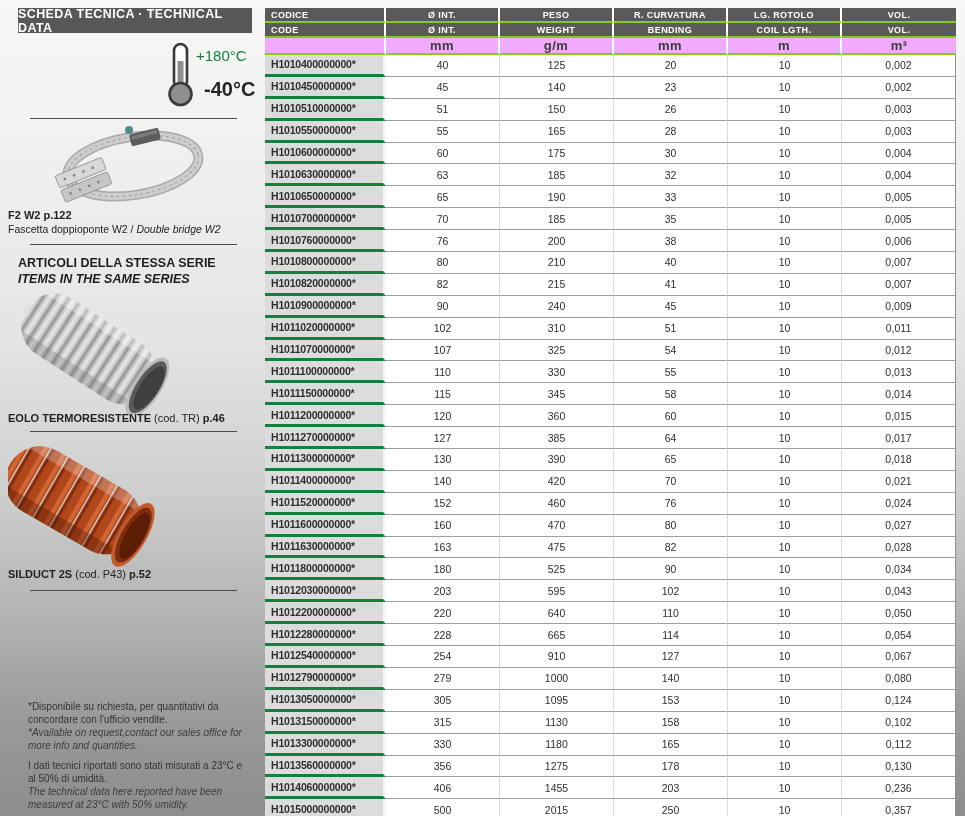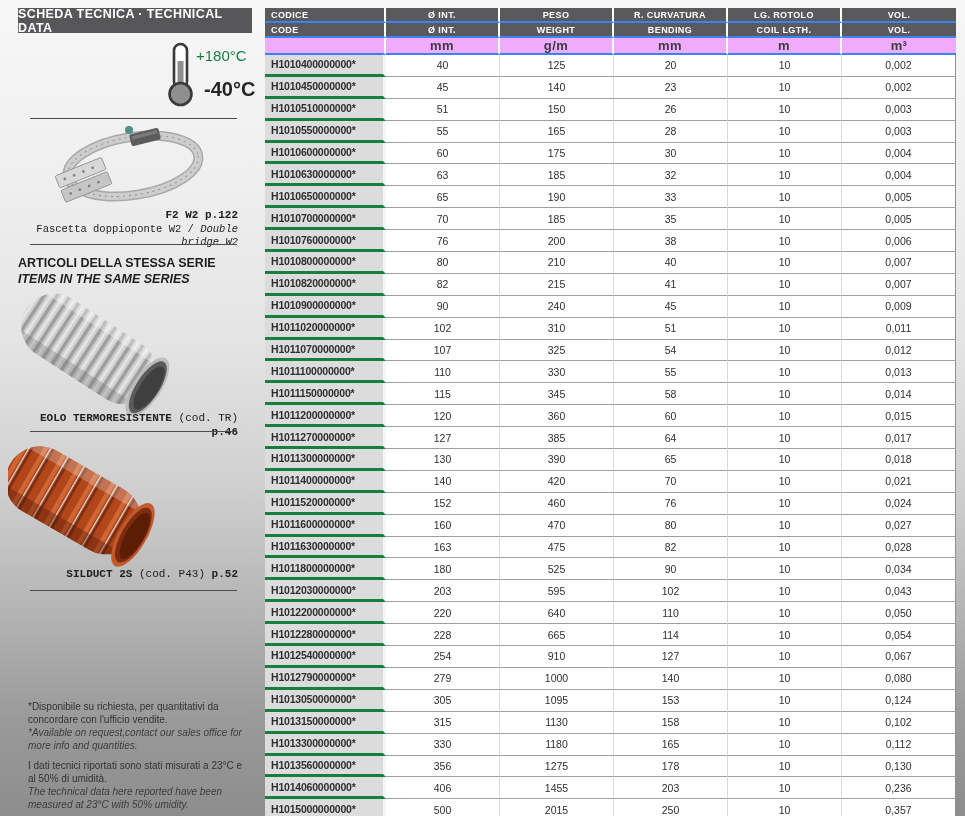--- a/index.html
+++ b/index.html
@@ -16,21 +16,21 @@
 
   
   .title-bar{position:absolute;left:18px;top:8px;width:234px;height:25px;background:#57575a;
     color:#fff;font-weight:bold;font-size:12.5px;letter-spacing:.4px;display:flex;align-items:center;justify-content:center;}
   .thermo-svg{position:absolute;left:166px;top:41px;}
   .temp-max{position:absolute;left:196px;top:47px;font-size:15px;font-weight:normal;color:#15803d;}
   .temp-min{position:absolute;left:204px;top:78px;font-size:20px;font-weight:bold;color:#262626;}
   .hr{position:absolute;left:30px;width:207px;height:0;border-top:1px solid #4c4c4c;}
   .hr1{top:118px}.hr2{top:244px}.hr3{top:431px}.hr4{top:590px}
   .clamp-svg{position:absolute;left:48px;top:121px;}
-  .cap{position:absolute;left:8px;width:230px;text-align:right;color:#222;line-height:1.25;font-family:Liberation Mono, monospace;}
+  .cap{position:absolute;left:8px;width:230px;text-align:left;color:#222;line-height:1.25;}
   .cap-f2{top:209px;font-size:10.5px;}
   .cap-f2 .ref{font-weight:bold;font-size:11px;}
   .cap-f2 .en{font-style:italic;}
   .series-head{position:absolute;left:18px;top:255px;font-size:12.5px;font-weight:bold;color:#1e1e1e;line-height:1.3;}
   .series-head .en{font-style:italic;}
   .hose-gray-svg{position:absolute;left:20px;top:288px;}
   .cap-eolo{top:412px;font-size:11px;}
   .cap-eolo .nm,.cap-eolo .pg{font-weight:bold;}
   .hose-orange-svg{position:absolute;left:8px;top:436px;}
   .cap-silduct{top:568px;font-size:11px;}
@@ -38,21 +38,21 @@
   .footnotes{position:absolute;left:28px;top:700px;width:218px;font-size:10px;color:#333;line-height:1.3;}
   .footnotes p{margin:0;}
   .footnotes .it{font-style:italic;color:#3d3d3d;}
   .footnotes .gap{height:7px;}
 
   
   .tbl-wrap{position:absolute;left:265px;top:8px;width:691px;}
   table{border-collapse:separate;border-spacing:0;width:691px;table-layout:fixed;
     font-family:"Liberation Sans",sans-serif;}
   thead td{background:#5a5a5d;color:#fff;font-weight:bold;font-size:9px;letter-spacing:.4px;
-    height:13px;padding:0;text-align:center;border-right:2px solid #fff;border-bottom:2px solid #3b82f6;}
+    height:13px;padding:0;text-align:center;border-right:2px solid #fff;border-bottom:2px solid #84cc16;}
   thead td.first{text-align:left;padding-left:6px;}
   thead tr td:last-child{border-right:none;}
   thead tr.units td{background:#f0abfc;color:#3c3c3c;font-size:13px;height:14px;}
   tbody td{background:#fff;color:#2e2e2e;font-size:10.5px;text-align:center;height:18.9px;
     padding:0;border-bottom:1px solid #9f9f9f;border-right:1px solid #dadada;white-space:nowrap;overflow:hidden;}
   tbody td.code{background:#dcdcdd;font-weight:bold;text-align:left;padding-left:6px;
     border-bottom:3px solid #15803d;border-right:3px solid #f6f6f6;letter-spacing:-.2px;}
   tbody tr td:last-child{border-right:1.5px solid #8f8f8f;}
   tbody tr:last-child td{border-bottom:8px solid #4d7c0f;}
 </style>

